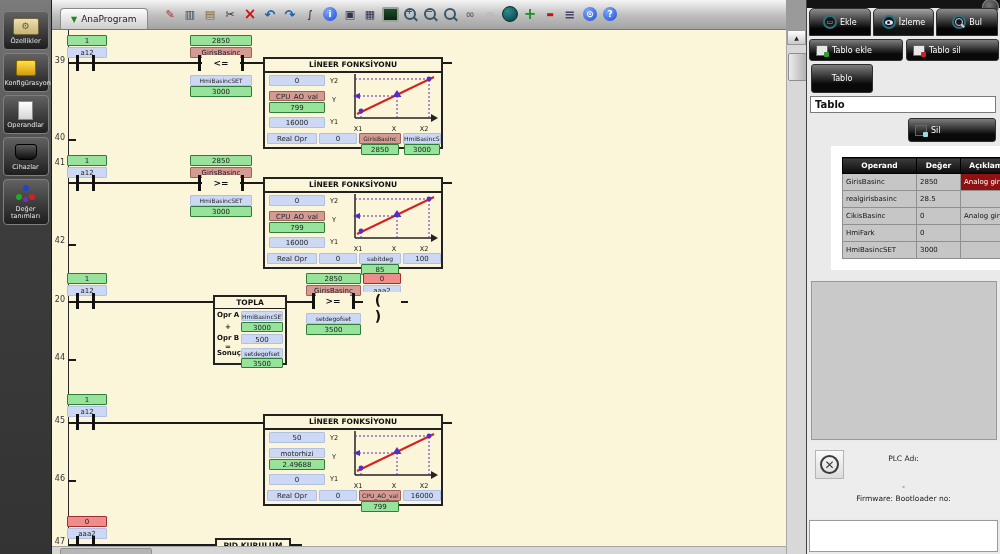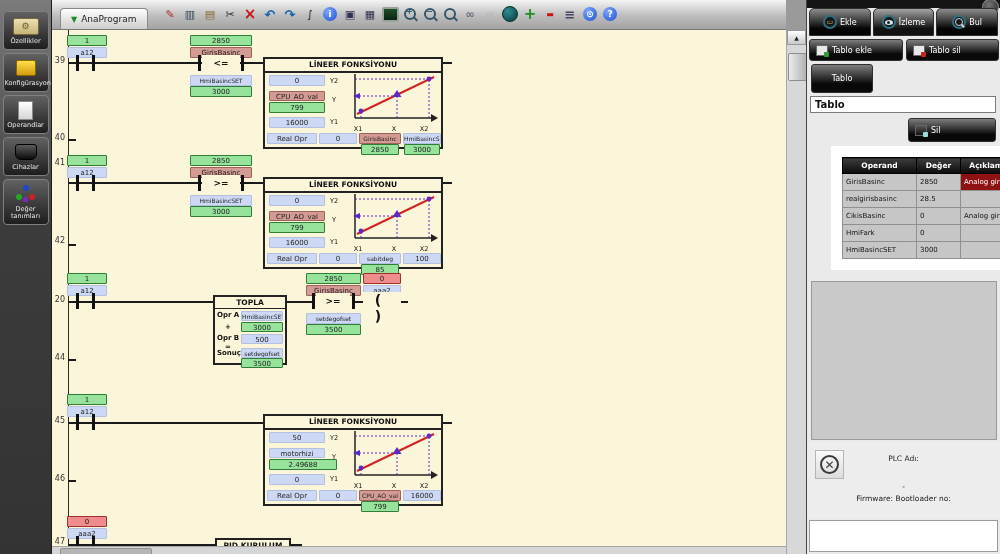--- a/index.html
+++ b/index.html
@@ -387,21 +387,21 @@
       <div class="bx green v">1</div>
       <div class="bx blue n">a12</div>
       <span class="cbar" style="left:9px"></span>
         <span class="cbar" style="left:25px"></span>
     </div>
 
     <div class="lblock" style="left:211px;top:384px">
       <div class="lb-title">LİNEER FONKSİYONU</div>
       <div class="bx blue" style="left:4px;top:16px;width:56px">50</div>
       <div class="bx blue" style="left:4px;top:32px;width:56px;height:10px">motorhizi</div>
-      <div class="bx green" style="left:4px;top:43px;width:68px">2.49688</div>
+      <div class="bx green" style="left:4px;top:43px;width:56px">2.49688</div>
       <div class="bx blue" style="left:4px;top:58px;width:56px">0</div>
       <span class="lb-ylab" style="left:60px;top:18px">Y2</span>
       <span class="lb-ylab" style="left:60px;top:37px">Y</span>
       <span class="lb-ylab" style="left:60px;top:59px">Y1</span>
       <svg style="position:absolute;left:82px;top:13px" width="92" height="52" viewBox="0 0 92 52">
         <line x1="8" y1="2" x2="8" y2="46" stroke="#222" stroke-width="1.5"></line>
         <line x1="8" y1="46" x2="86" y2="46" stroke="#222" stroke-width="1.5"></line>
         <path d="M84 42 L91 46 L84 50 Z" fill="#222"></path>
         <line x1="14" y1="46" x2="14" y2="39" stroke="#5a2bc4" stroke-dasharray="2 2"></line>
         <line x1="50" y1="46" x2="50" y2="21" stroke="#5a2bc4" stroke-dasharray="2 2"></line>

